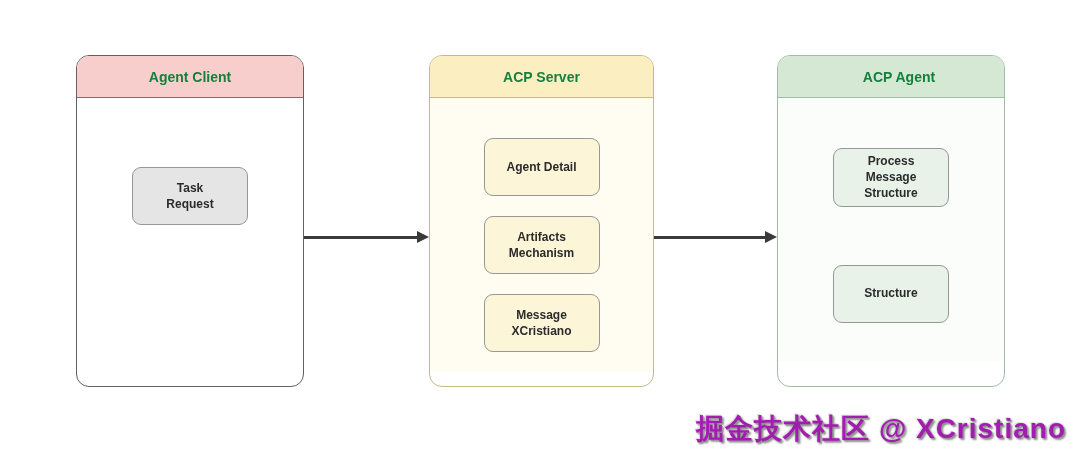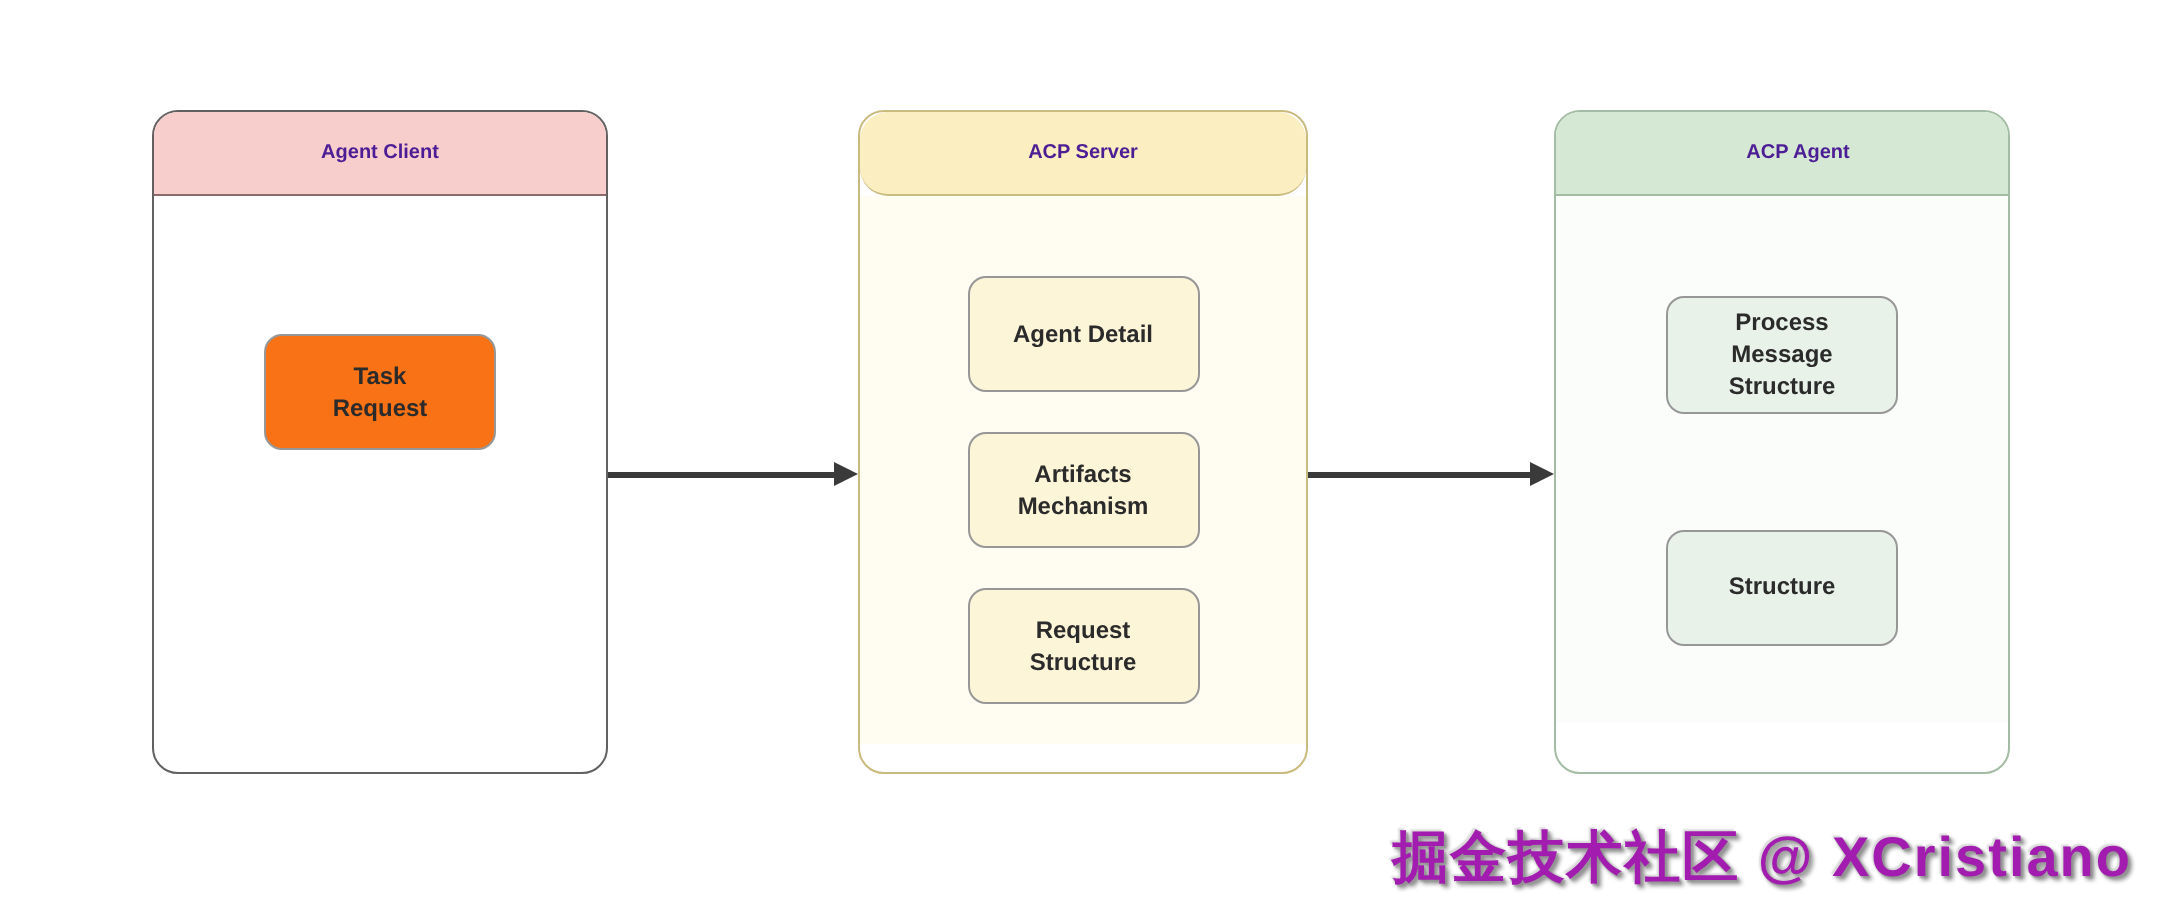--- a/index.html
+++ b/index.html
@@ -20,38 +20,38 @@
     border-radius: 13px;
     overflow: hidden;
     box-sizing: border-box;
     background: #ffffff;
   }
   .container .header {
     height: 42px;
     display: flex;
     align-items: center;
     justify-content: center;
-    font-size: 10px;
+    font-size: 14px;
     font-weight: bold;
-    color: #4c1d95;
+    color: #15803d;
     box-sizing: border-box;
   }
   .container .body {
     display: flex;
     flex-direction: column;
     align-items: center;
     box-sizing: border-box;
   }
 
   .c-client { left: 76px;  width: 228px; border: 1px solid #636060; }
   .c-client .header { background: #f8cecc; border-bottom: 1px solid #8a6a6a; }
   .c-client .body   { background: #ffffff; padding-top: 69px; }
 
   .c-server { left: 429px; width: 225px; border: 1px solid #c9ba7e; }
-  .c-server .header { background: #fbeec1; border-bottom: 1px solid #c9ba7e; border-radius: 14px; }
+  .c-server .header { background: #fbeec1; border-bottom: 1px solid #c9ba7e; }
   .c-server .body   { background: #fffdf2; padding-top: 40px; }
 
   .c-agent  { left: 777px; width: 228px; border: 1px solid #a4bca4; }
   .c-agent .header { background: #d5e8d4; border-bottom: 1px solid #a4bca4; padding-left: 16px; }
   .c-agent .body   { background: #fbfdfb; padding-top: 50px; gap: 20px; }
 
   
   .node {
     box-sizing: border-box;
     width: 116px;
@@ -61,21 +61,21 @@
     display: flex;
     align-items: center;
     justify-content: center;
     text-align: center;
     font-size: 12px;
     font-weight: bold;
     color: #2b2b2b;
     line-height: 1.35;
     padding: 4px 19px;
   }
-  .c-client .node { background: #f97316; margin-bottom: 40px; }
+  .c-client .node { background: #e5e5e5; margin-bottom: 40px; }
   .c-server .node { background: #fdf5d8; margin-bottom: 20px; }
   .c-agent  .node { background: #e9f2e9; margin-bottom: 38px; }
   .node.nowrap { white-space: nowrap; }
   .node.narrow span { display: inline-block; max-width: 78px; }
 
   
   .arrow {
     position: absolute;
     top: 236px;
     height: 3px;
@@ -126,21 +126,21 @@
   <div class="container c-server">
     <div class="header">ACP Server</div>
     <div class="body">
       <div class="node">
         <span>Agent Detail</span>
       </div>
       <div class="node narrow">
         <span>Artifacts Mechanism</span>
       </div>
       <div class="node narrow">
-        <span>Request Structure</span>
+        <span>Message XCristiano</span>
       </div>
     </div>
   </div>
 
   <div class="arrow arrow-2"></div>
 
   <div class="container c-agent">
     <div class="header">ACP Agent</div>
     <div class="body">
       <div class="node narrow">

